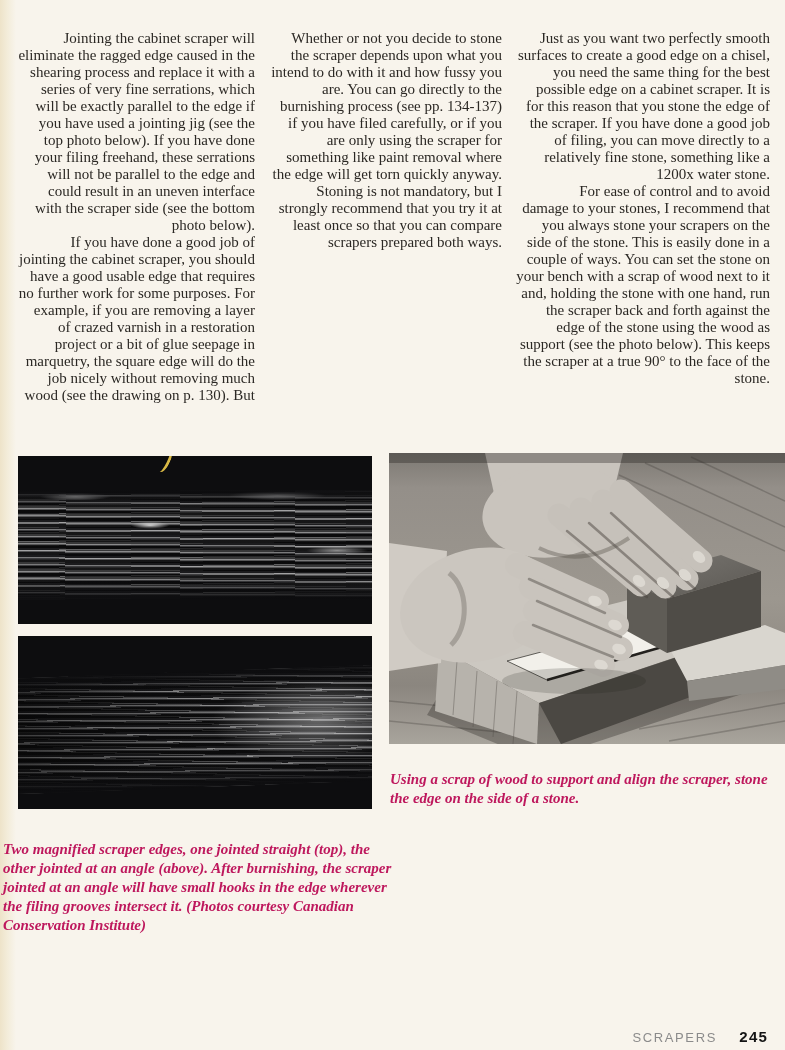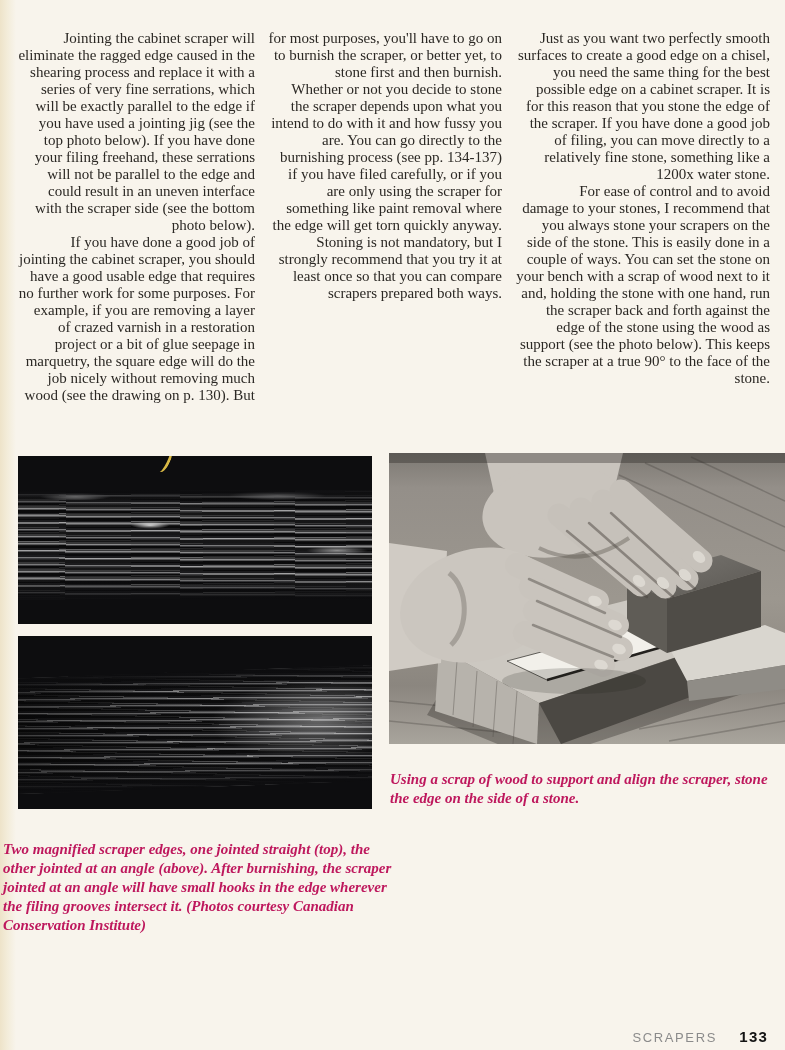--- a/index.html
+++ b/index.html
@@ -84,21 +84,20 @@
 <body>
 
 <div class="page-edge"></div>
 
 <div class="columns">
   <div class="col col-1">
     <p class="indent">Jointing the cabinet scraper will eliminate the ragged edge caused in the shearing process and replace it with a series of very fine serrations, which will be exactly parallel to the edge if you have used a jointing jig (see the top photo below). If you have done your filing freehand, these serrations will not be parallel to the edge and could result in an uneven interface with the scraper side (see the bottom photo below).</p>
     <p class="indent">If you have done a good job of jointing the cabinet scraper, you should have a good usable edge that requires no further work for some purposes. For example, if you are removing a layer of crazed varnish in a restoration project or a bit of glue seepage in marquetry, the square edge will do the job nicely without removing much wood (see the drawing on p. 130). But</p>
   </div>
   <div class="col col-2">
-    <p>for most purposes, you'll have to go on to burnish the scraper, or better yet, to stone first and then burnish.</p>
     <p class="indent">Whether or not you decide to stone the scraper depends upon what you intend to do with it and how fussy you are. You can go directly to the burnishing process (see pp. 134-137) if you have filed carefully, or if you are only using the scraper for something like paint removal where the edge will get torn quickly anyway. Stoning is not mandatory, but I strongly recommend that you try it at least once so that you can compare scrapers prepared both ways.</p>
   </div>
   <div class="col col-3">
     <p>Just as you want two perfectly smooth surfaces to create a good edge on a chisel, you need the same thing for the best possible edge on a cabinet scraper. It is for this reason that you stone the edge of the scraper. If you have done a good job of filing, you can move directly to a relatively fine stone, something like a 1200x water stone.</p>
     <p class="indent">For ease of control and to avoid damage to your stones, I recommend that you always stone your scrapers on the side of the stone. This is easily done in a couple of ways. You can set the stone on your bench with a scrap of wood next to it and, holding the stone with one hand, run the scraper back and forth against the edge of the stone using the wood as support (see the photo below). This keeps the scraper at a true 90° to the face of the stone.</p>
   </div>
 </div>
 
 <div class="photo photo-top">
   <div class="scratch"></div>
@@ -199,14 +198,14 @@
     <ellipse cx="185" cy="228" rx="72" ry="13" fill="rgba(30,28,24,0.18)"></ellipse>
     <rect width="396" height="10" fill="rgba(35,32,28,0.35)"></rect>
   </svg>
 </div>
 
 <p class="caption caption-right">Using a scrap of wood to support and align the scraper, stone the edge on the side of a stone.</p>
 <p class="caption caption-left">Two magnified scraper edges, one jointed straight (top), the other jointed at an angle (above). After burnishing, the scraper jointed at an angle will have small hooks in the edge wherever the filing grooves intersect it. (Photos courtesy Canadian Conservation Institute)</p>
 
 <div class="footer">
   <span class="footer-section">SCRAPERS</span>
-  <span class="footer-page">133</span>
+  <span class="footer-page">245</span>
 </div>
 
 </body></html>

